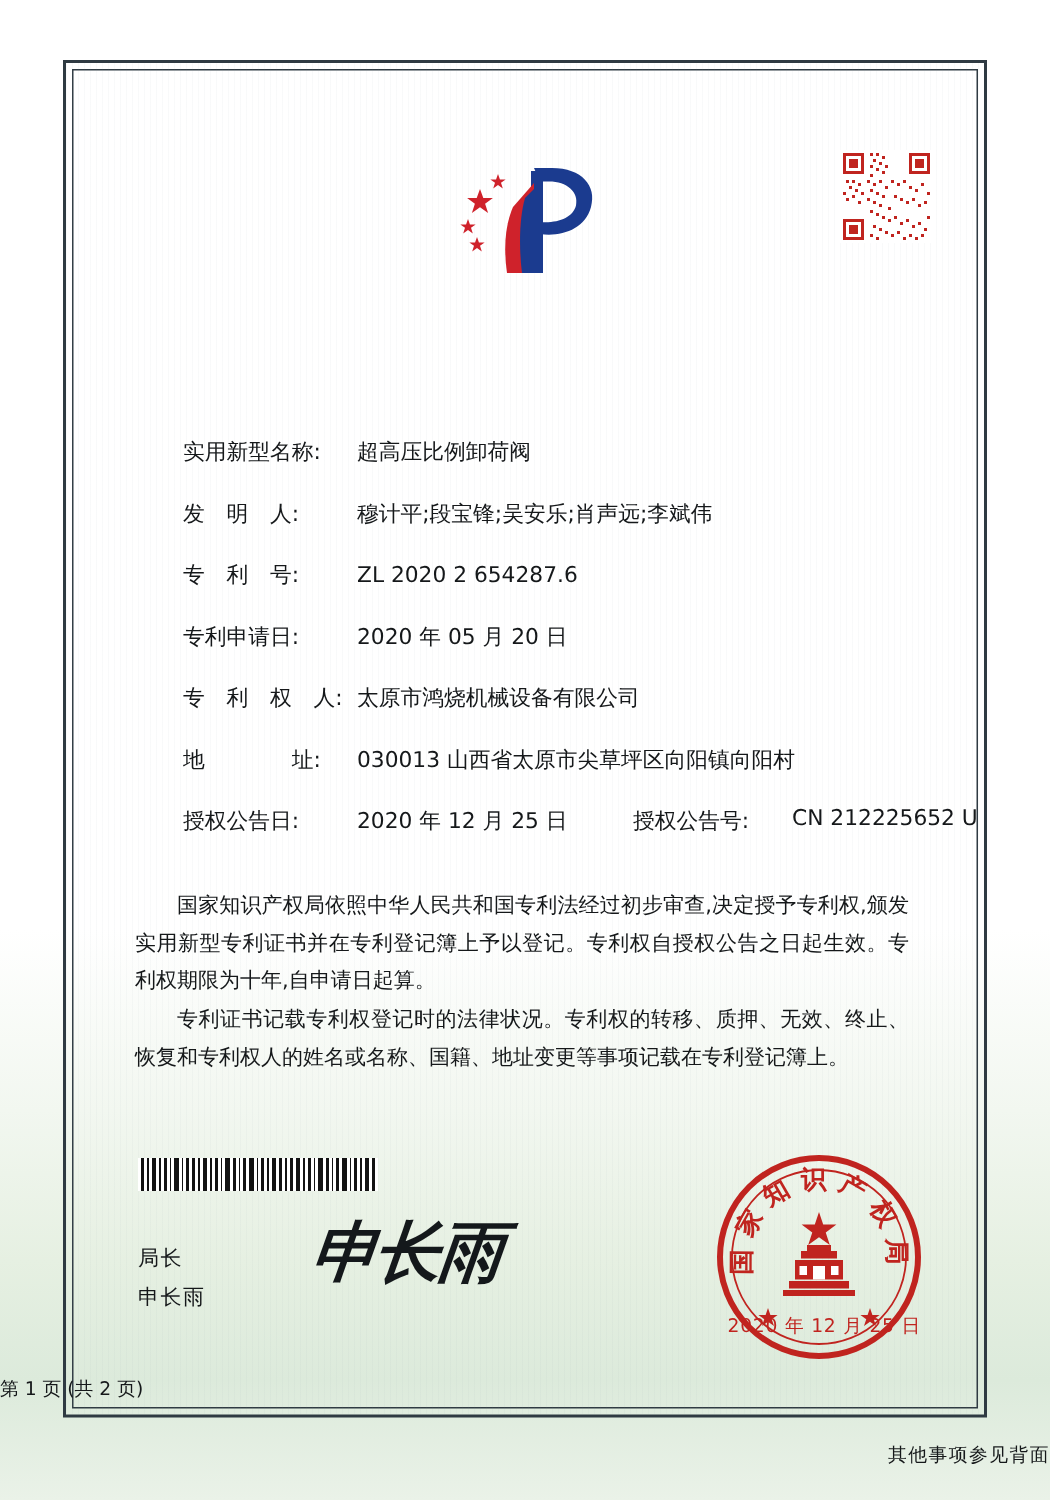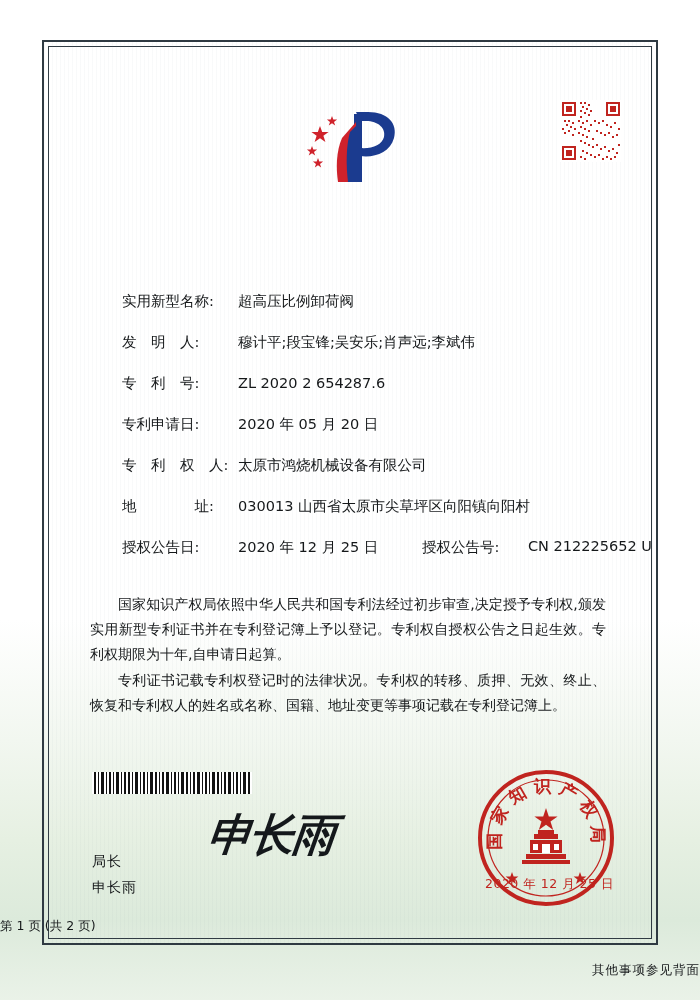--- a/index.html
+++ b/index.html
@@ -136,21 +136,20 @@
   }
   .barcode svg { display: block; }
 
   
   .sig-label {
     position: absolute;
     left: 92px;
     font-size: 14px;
     color: #15181a;
     letter-spacing: 1px;
-    margin-top: 23px;
   }
   #sig-title { top: 830px; }
   #sig-name { top: 856px; }
   .sig-script {
     position: absolute;
     left: 208px; top: 806px;
     font-size: 44px;
     font-family: "DejaVu Serif", "Liberation Serif", serif;
     font-style: italic;
     font-weight: bold;

